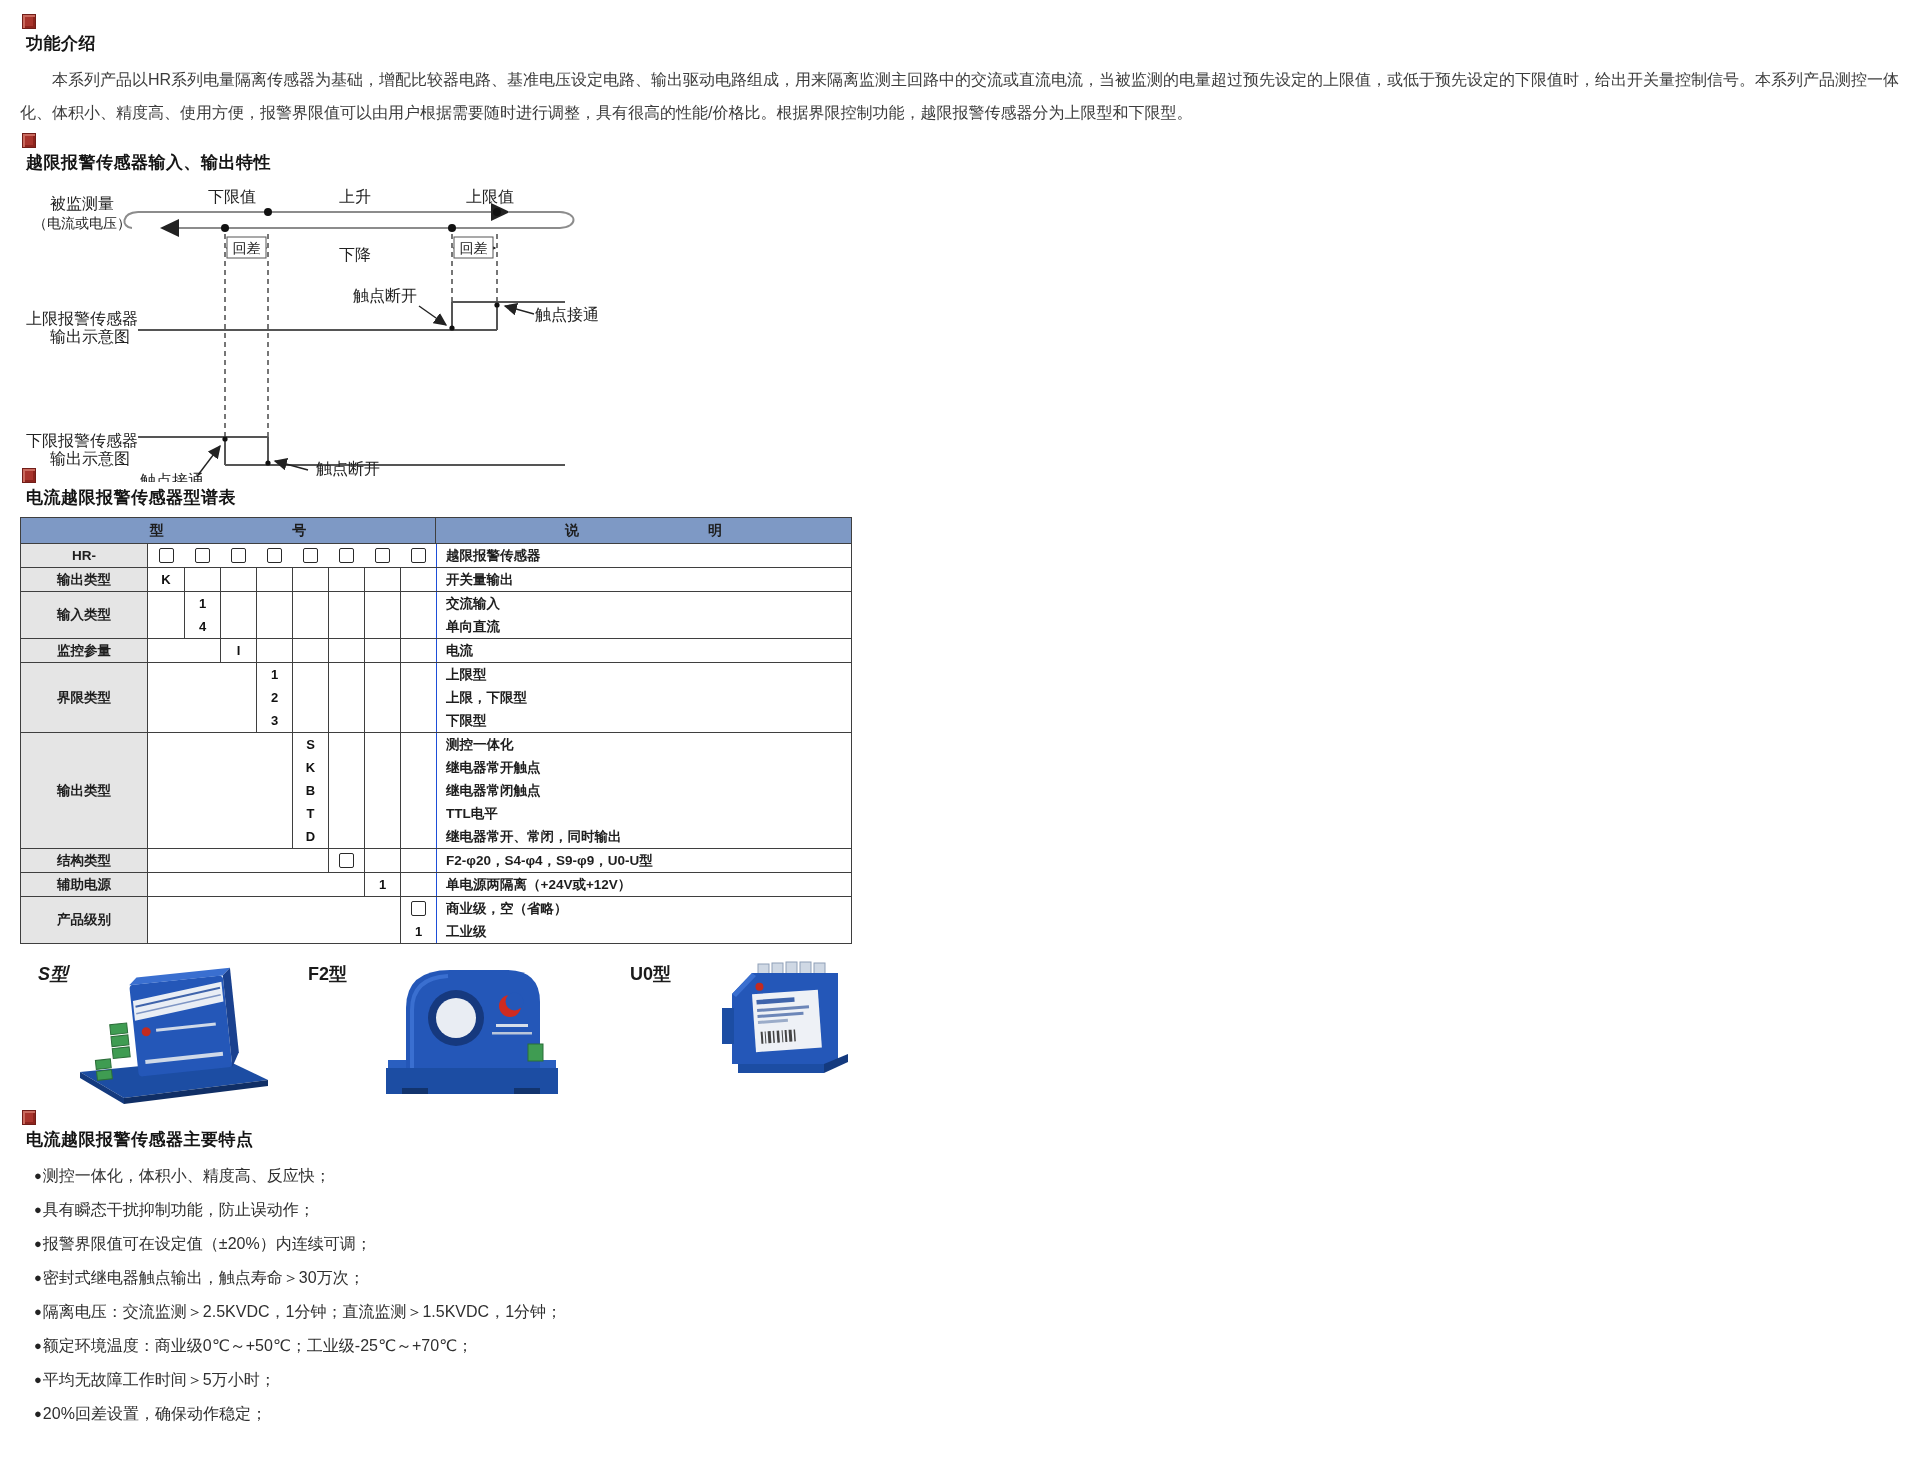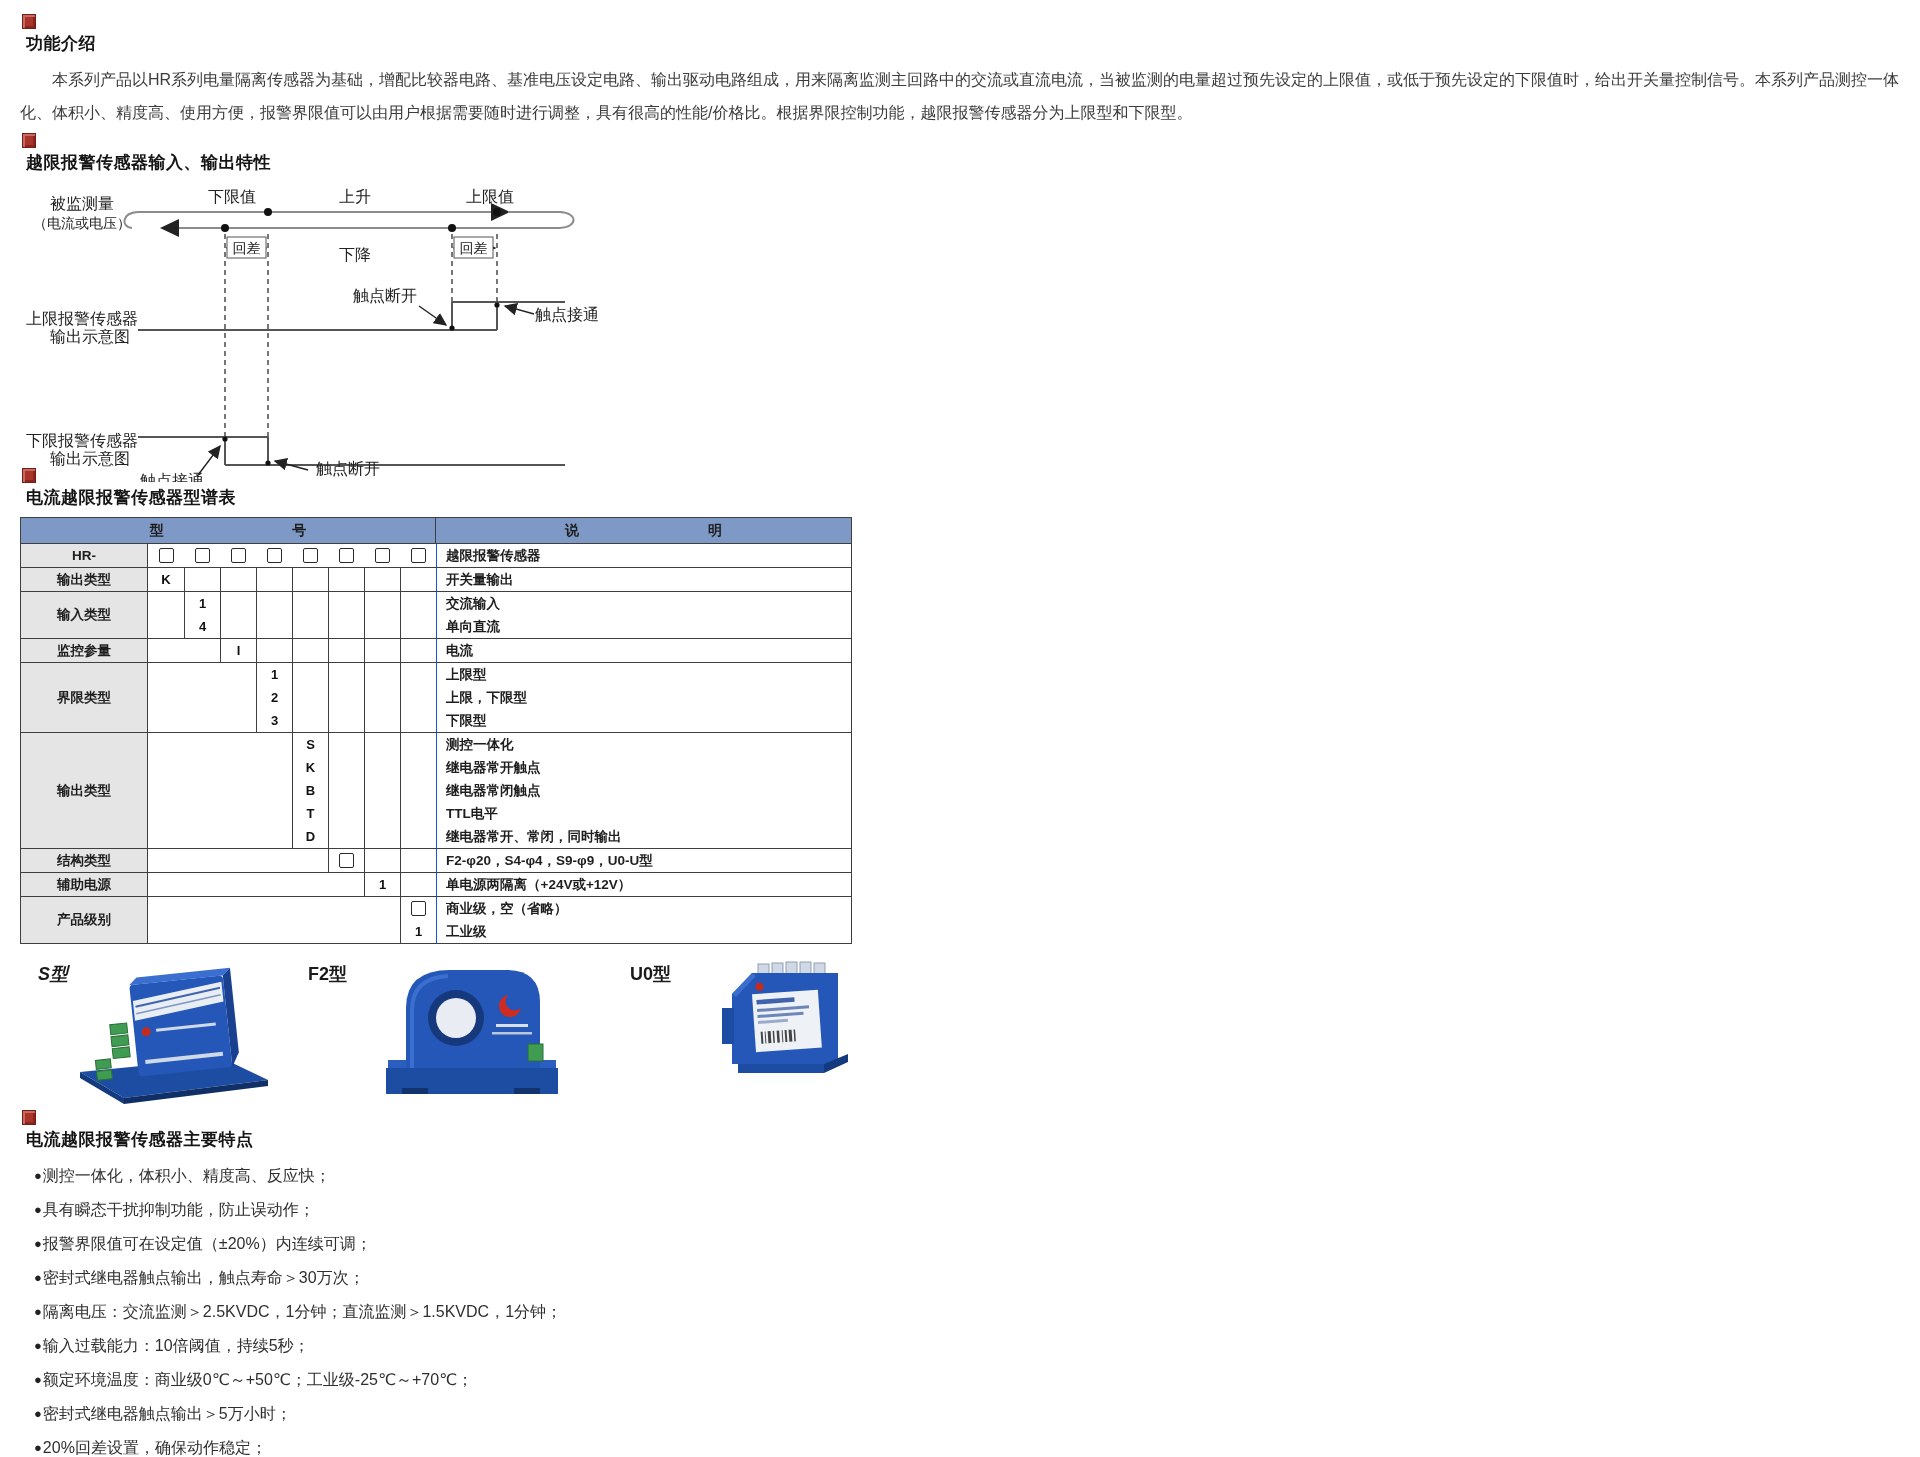--- a/index.html
+++ b/index.html
@@ -448,19 +448,18 @@
   </div>
 
   <span class="anchor"></span>
   <h2 class="sec">电流越限报警传感器主要特点</h2>
   <div class="features">
       <div class="feat"><span class="bullet">●</span><span>测控一体化，体积小、精度高、反应快；</span></div>
       <div class="feat"><span class="bullet">●</span><span>具有瞬态干扰抑制功能，防止误动作；</span></div>
       <div class="feat"><span class="bullet">●</span><span>报警界限值可在设定值（±20%）内连续可调；</span></div>
       <div class="feat"><span class="bullet">●</span><span>密封式继电器触点输出，触点寿命＞30万次；</span></div>
       <div class="feat"><span class="bullet">●</span><span>隔离电压：交流监测＞2.5KVDC，1分钟；直流监测＞1.5KVDC，1分钟；</span></div>
-      <div class="feat"><span class="bullet">●</span><span>输入过载能力：10倍阈值，持续5秒；</span></div>
       <div class="feat"><span class="bullet">●</span><span>额定环境温度：商业级0℃～+50℃；工业级-25℃～+70℃；</span></div>
-      <div class="feat"><span class="bullet">●</span><span>密封式继电器触点输出＞5万小时；</span></div>
+      <div class="feat"><span class="bullet">●</span><span>平均无故障工作时间＞5万小时；</span></div>
       <div class="feat"><span class="bullet">●</span><span>20%回差设置，确保动作稳定；</span></div>
     </div>
 
 </div>
 
 </body></html>

